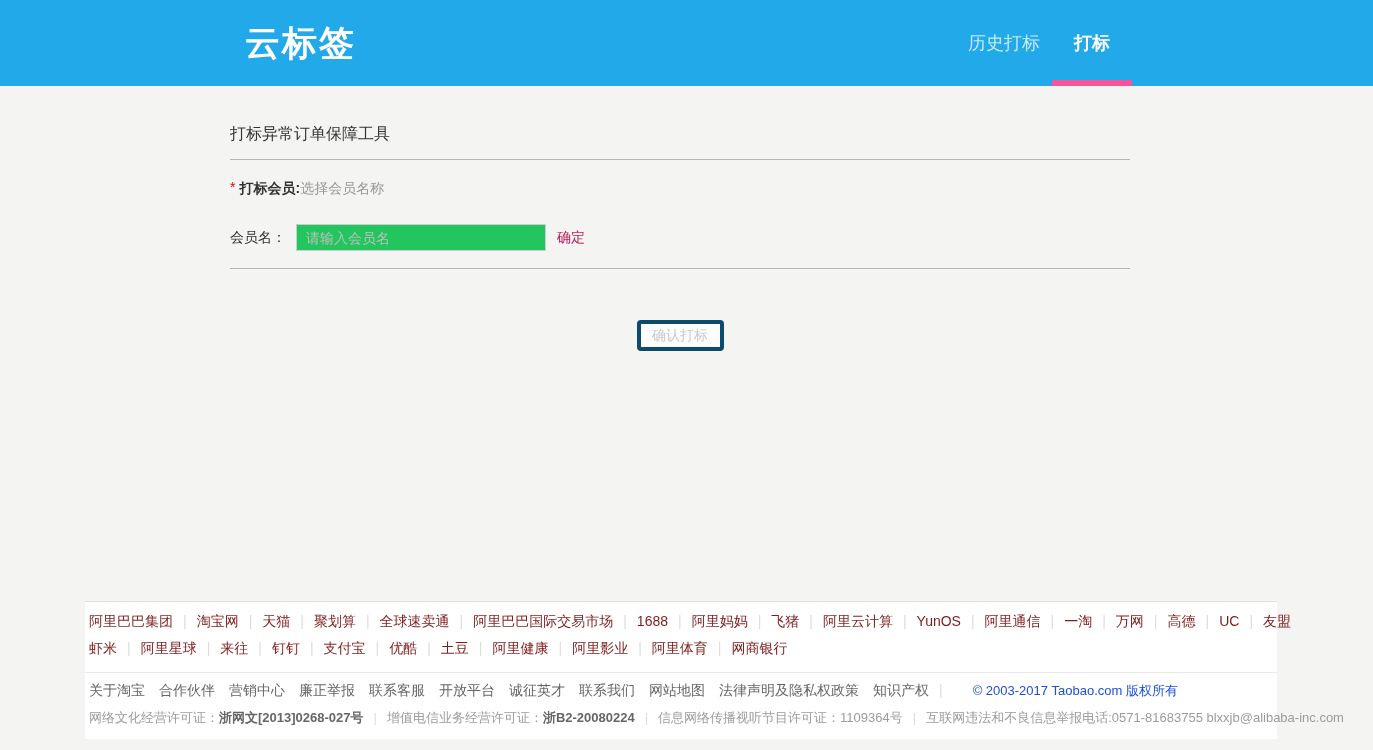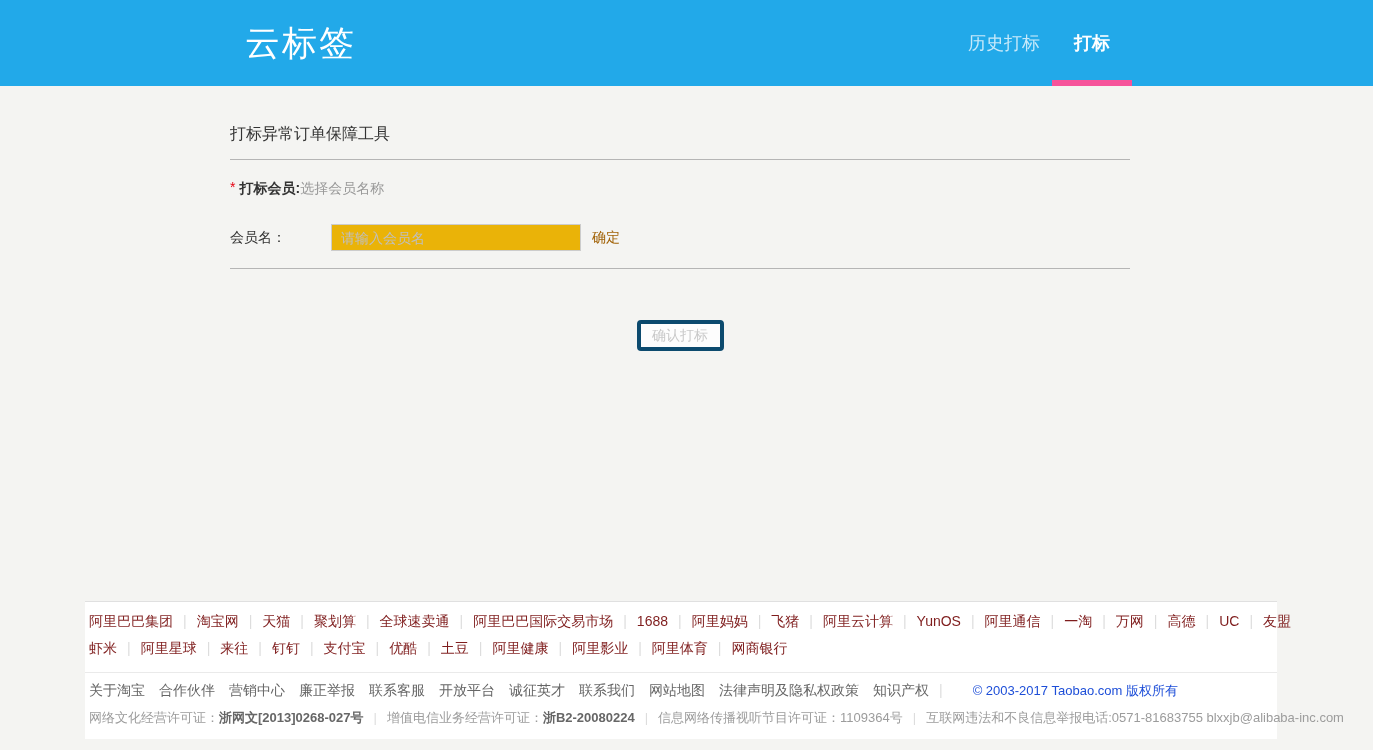--- a/index.html
+++ b/index.html
@@ -17,21 +17,21 @@
     position:relative;
     height:86px;
     background:#22a9e9;
   }
   .logo {
     position:absolute;
     left:245px; top:20px;
     font-size:35px;
     line-height:46px;
     color:#ffffff;
-    font-weight:400;
+    font-weight:700;
     letter-spacing:2px;
   }
   .nav {
     position:absolute;
     right:241px; top:0;
     height:86px;
     display:flex;
     align-items:stretch;
   }
   .nav-item {
@@ -86,33 +86,32 @@
   .form-row {
     margin-top:27px;
     display:flex;
     align-items:center;
     height:27px;
   }
   .member-label { font-size:14px; color:#333; margin-right:10px; }
   .member-input {
     width:250px; height:27px;
     border:1px solid #ccc;
-    background:#eab308;
+    background:#22c55e;
     padding:0 9px;
     font-size:14px;
     color:#333;
     outline:none;
     font-family:"Liberation Sans","DejaVu Sans",sans-serif;
-    margin-left:35px;
   }
   .member-input::placeholder { color:#bfbfbf; }
   .confirm-link {
     margin-left:11px;
     font-size:14px;
-    color:#a16207;
+    color:#be185d;
     cursor:pointer;
   }
   .rule-form { margin-top:17px; }
   .btn-row { margin-top:51px; text-align:center; }
   .confirm-btn {
     width:87px; height:31px;
     background:#fdfdfd;
     border:4px solid #0c4a6e;
     border-radius:4px;
     color:#c9c9c9;

